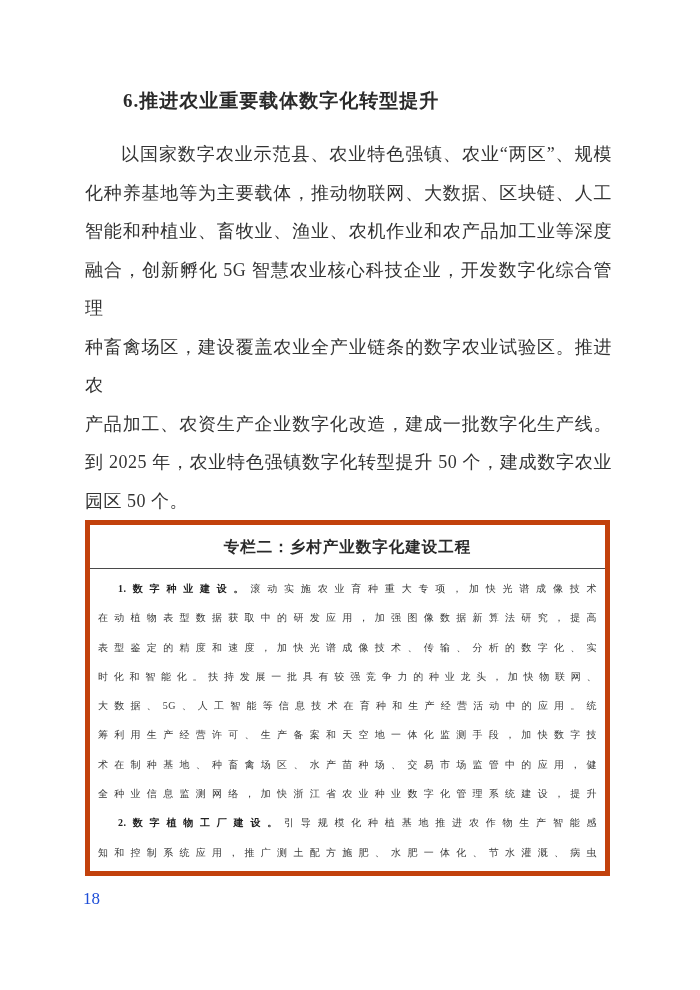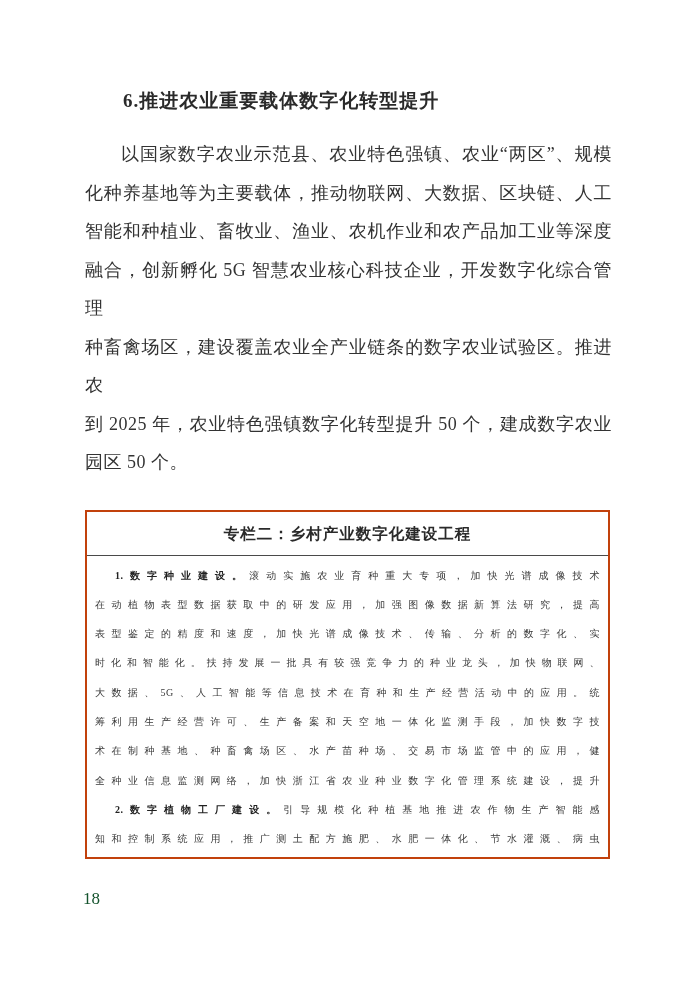--- a/index.html
+++ b/index.html
@@ -35,22 +35,21 @@
     font-size: 18px;
     line-height: 38.5px;
     text-align: justify;
     text-align-last: justify;
     letter-spacing: 0.5px;
   }
   .para .line.indent { text-indent: 2em; }
   .para .line.last { text-align-last: left; }
 
   .panel {
-    margin-top: 28px;
-    border: 2px solid #c2410c;
+    border: 5px solid #c2410c;
     width: 525px;
     box-sizing: border-box;
   }
   .panel-header {
     height: 43px;
     line-height: 43px;
     text-align: center;
     font-size: 15.5px;
     font-weight: bold;
     color: #2a2a2a;
@@ -72,37 +71,38 @@
   .panel-body .line.last { text-align-last: left; }
   .panel-body .bold {
     font-weight: bold;
     color: #222222;
   }
   .page-number {
     position: absolute;
     left: 83px;
     top: 889px;
     font-size: 17px;
-    color: #14532d;
+    color: #1d4ed8;
   }
 </style>
 </head>
 <body>
 
 <div class="page">
   <div class="content">
 
     <h2 class="heading">6.推进农业重要载体数字化转型提升</h2>
 
     <div class="para">
         <div class="line indent">以国家数字农业示范县、农业特色强镇、农业“两区”、规模</div>
         <div class="line">化种养基地等为主要载体，推动物联网、大数据、区块链、人工</div>
         <div class="line">智能和种植业、畜牧业、渔业、农机作业和农产品加工业等深度</div>
         <div class="line">融合，创新孵化 5G 智慧农业核心科技企业，开发数字化综合管理</div>
         <div class="line">种畜禽场区，建设覆盖农业全产业链条的数字农业试验区。推进农</div>
+        <div class="line">产品加工、农资生产企业数字化改造，建成一批数字化生产线。</div>
         <div class="line">到 2025 年，农业特色强镇数字化转型提升 50 个，建成数字农业</div>
         <div class="line last">园区 50 个。</div>
       </div>
 
     <div class="panel">
       <div class="panel-header">专栏二：乡村产业数字化建设工程</div>
       <div class="panel-body">
           <div class="line indent"><span class="bold">1.数字种业建设。</span>滚动实施农业育种重大专项，加快光谱成像技术</div>
           <div class="line">在动植物表型数据获取中的研发应用，加强图像数据新算法研究，提高</div>
           <div class="line">表型鉴定的精度和速度，加快光谱成像技术、传输、分析的数字化、实</div>

